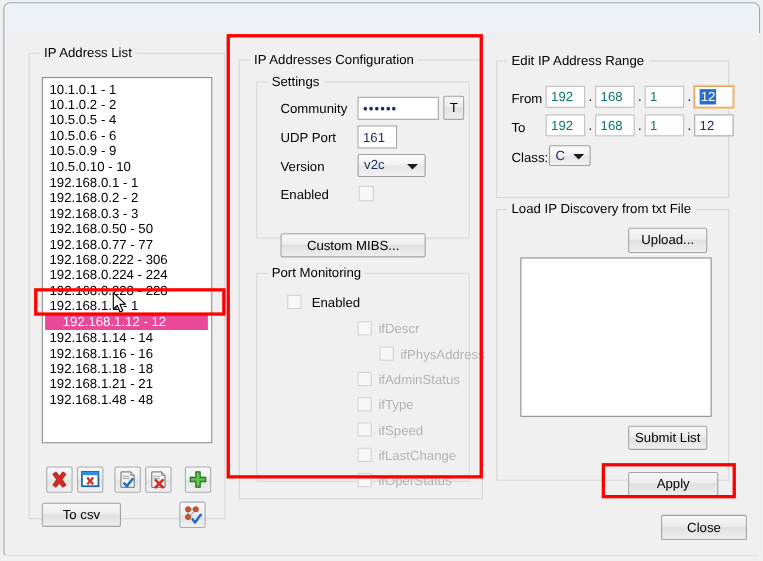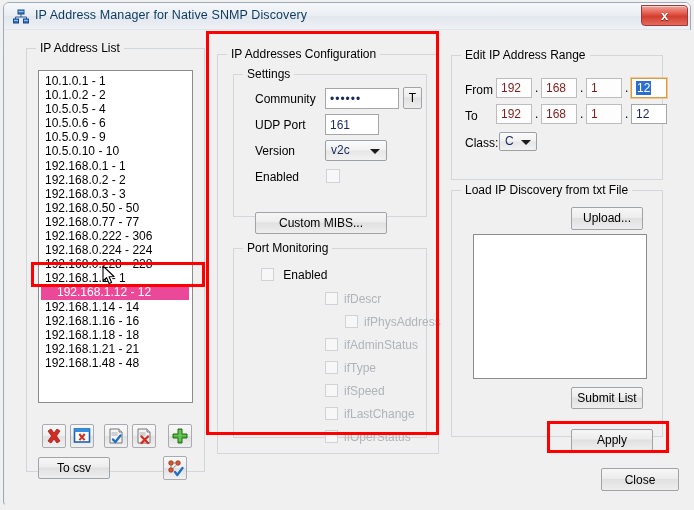--- a/index.html
+++ b/index.html
@@ -124,21 +124,21 @@
     border: 1px solid #a6a6a6;
     box-sizing: border-box;
     font-family: "Liberation Sans", sans-serif;
     font-size: 12px;
     color: #1b2a5e;
     padding: 0 4px;
     line-height: 19px;
     white-space: nowrap;
     overflow: hidden;
   }
-  .tb.dim { color: #7f1d1d; background: #fdfdfd; border-color: #bdbdbd; }
+  .tb.dim { color: #0f766e; background: #fdfdfd; border-color: #bdbdbd; }
   .tb.focus { border: 1px solid #d89a4a; outline: 1px solid #f2c98d; }
   .tb .selhl { background: #2a6fd0; color: #fff; padding: 0 1px; }
 
   .octet { width: 36px; height: 20px; text-align: left; }
   .dot {
     position: absolute;
     font-size: 12px; color: #000; line-height: 20px;
   }
 
   
@@ -223,37 +223,20 @@
 
   
   .cursor { position: absolute; z-index: 60; pointer-events: none; }
 </style>
 </head>
 <body>
 
 <div class="window">
   <div class="win-frame">
 
-    <div class="titlebar">
-      <span class="title-icon">
-        <svg width="16" height="16" viewBox="0 0 16 16">
-          <rect x="5" y="1" width="6" height="4" fill="#2f72c4" stroke="#1b4a87"></rect>
-          <rect x="5.5" y="1.8" width="5" height="1.4" fill="#8fc2f0"></rect>
-          <path d="M8 5 L8 8 M2.5 8 L13.5 8 M2.5 8 L2.5 10 M13.5 8 L13.5 10" stroke="#2a5b9b" fill="none" stroke-width="1"></path>
-          <rect x="0.5" y="10" width="5" height="4" fill="#2f72c4" stroke="#1b4a87"></rect>
-          <rect x="1" y="10.8" width="4" height="1.2" fill="#8fc2f0"></rect>
-          <rect x="10.5" y="10" width="5" height="4" fill="#2f72c4" stroke="#1b4a87"></rect>
-          <rect x="11" y="10.8" width="4" height="1.2" fill="#8fc2f0"></rect>
-        </svg>
-      </span>
-      <div class="title-text">IP Address Manager for Native SNMP Discovery</div>
-      <div class="close-btn">
-        <div class="close-glyph">x</div>
-      </div>
-    </div>
 
     <div class="client">
 
       <div class="gb" style="left:21px; top:18px; width:179px; height:424px;">
         <span class="gb-title">IP Address List</span>
       </div>
 
       <div class="listbox" style="left:33px; top:40px; width:155px; height:333px;">
         <div class="list-rows" id="iplist">
             <div class="lrow">10.1.0.1 - 1</div>
@@ -341,21 +324,21 @@
         <span class="gb-title">Settings</span>
       </div>
 
       <div class="lbl" style="left:250px; top:62px;">Community</div>
       <div class="tb" style="left:320px; top:58px; width:74px; height:21px; line-height:20px; letter-spacing:1px;">••••••</div>
       <div class="btn" style="left:398px; top:57px; width:19px; height:22px; line-height:21px;">
         <span>T</span>
       </div>
 
       <div class="lbl" style="left:250px; top:88px;">UDP Port</div>
-      <div class="tb" style="left:320px; top:84px; width:54px; height:21px; line-height:20px;">161</div>
+      <div class="tb" style="left:320px; top:84px; width:36px; height:21px; line-height:20px;">161</div>
 
       <div class="lbl" style="left:250px; top:114px;">Version</div>
       <div class="combo" style="left:320px; top:110px; width:62px; height:21px;">
         <span class="cval">v2c</span>
         <span class="carrow"></span>
       </div>
 
       <div class="lbl" style="left:250px; top:140px;">Enabled</div>
       <span class="cb dis" style="position:absolute; left:321px; top:139px; width:14px; height:14px;"></span>
 

